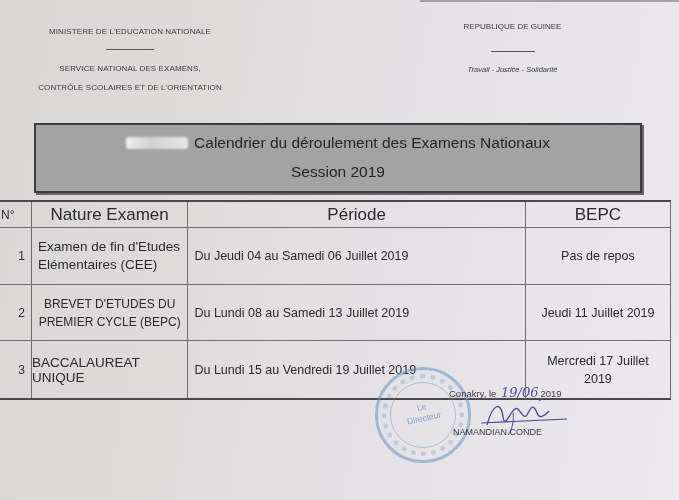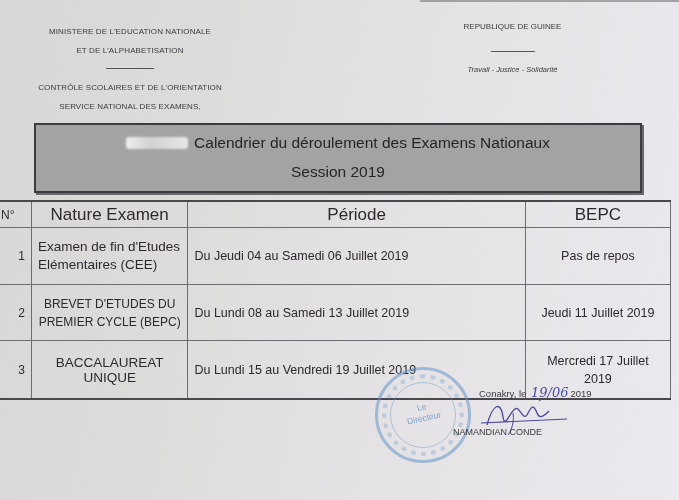--- a/index.html
+++ b/index.html
@@ -31,47 +31,46 @@
   .c-num { width: 24px; text-align: right; padding-right: 6px !important; font-size: 12px; }
   .c-nat { width: 150px; }
   .c-per { width: 333px; }
   .c-rep { width: 145px; text-align: center; }
   .schedule tr.head .c-num { font-size: 12px; text-align: left; padding-left: 8px !important; }
   .row1 td { height: 56px; }
   .row2 td { height: 55px; }
   .row3 td { height: 57px; }
   .nat1 { text-align: left; padding-left: 6px !important; line-height: 18px; font-size: 13.5px; }
   .nat2 { text-align: center; line-height: 18px; font-size: 12px; }
-  .nat3 { text-align: center; font-size: 13.5px; }
+  .nat3 { text-align: left; font-size: 13.5px; }
   .per { text-align: left; padding-left: 6px !important; font-size: 12.5px; }
   .rep { font-size: 12.5px; line-height: 18px; }
   .stamp {
     position: absolute; left: 375px; top: 367px; width: 96px; height: 96px; border-radius: 50%;
     border: 3px solid rgba(100,150,200,.55); box-sizing: border-box;
   }
   .stamp .inner { position: absolute; left: 12px; top: 12px; right: 12px; bottom: 12px; border-radius: 50%; border: 1.5px solid rgba(100,150,200,.45); }
   .stamp .ring { position: absolute; left: 4px; top: 4px; right: 4px; bottom: 4px; border-radius: 50%; border: 5px dotted rgba(100,150,200,.3); }
   .stamp .label { position: absolute; left: 0; right: 0; top: 32px; text-align: center; color: rgba(90,140,195,.75); font-size: 8.5px; line-height: 11px; transform: rotate(-12deg); }
   .sig-block { position: absolute; left: 449px; top: 385px; font-size: 9.5px; color: #3a3a3e; }
-  .sig-block .city { white-space: nowrap; margin-left: 30px; }
+  .sig-block .city { white-space: nowrap; }
   .sig-block .date-hand { font-family: "DejaVu Serif", serif; font-style: italic; color: #4a4aa8; font-size: 13px; margin: 0 2px; }
   .sig-block .scribble { position: absolute; left: 30px; top: 10px; width: 90px; height: 40px; }
   .sig-block .name { position: absolute; left: 4px; top: 42px; white-space: nowrap; font-size: 9px; }
 </style>
 </head>
 <body>
 
 <div class="top-strip"></div>
 
 <div class="hdr-left">
   <div class="line">MINISTERE DE L'EDUCATION NATIONALE</div>
-  <div class="line">ET DE L'ALPHABETISATION</div>
   <div class="rule"></div>
+  <div class="line">SERVICE NATIONAL DES EXAMENS,</div>
   <div class="line">CONTRÔLE  SCOLAIRES ET DE L'ORIENTATION</div>
-  <div class="line">SERVICE NATIONAL DES EXAMENS,</div>
 </div>
 
 <div class="hdr-right">
   <div>REPUBLIQUE DE GUINEE</div>
   <div class="rule"></div>
   <div class="motto">Travail - Justice - Solidarité</div>
 </div>
 
 <div class="title-box">
   <div class="t1">

